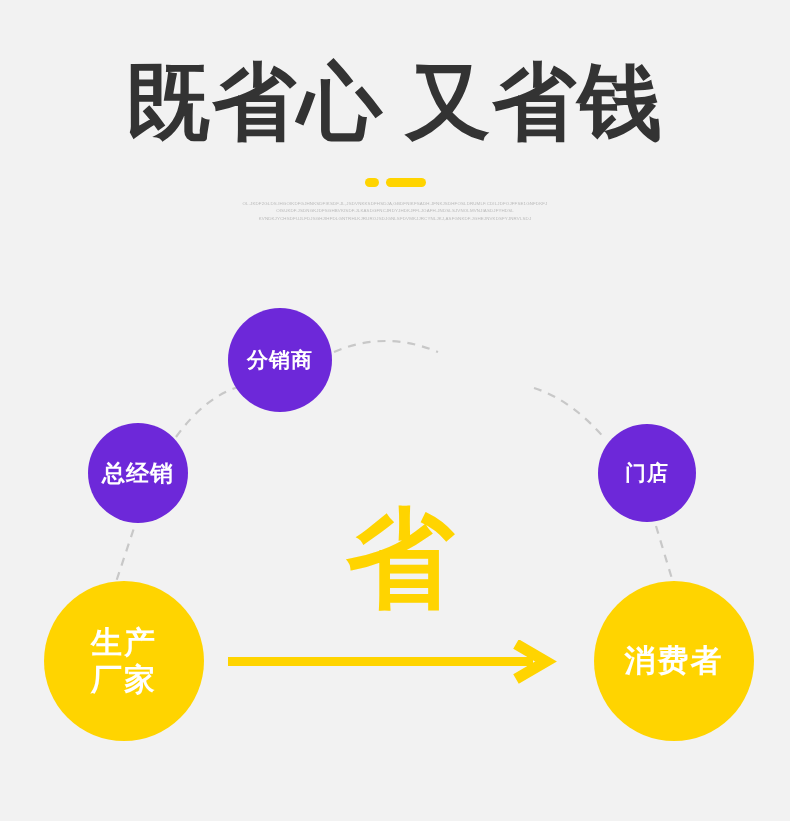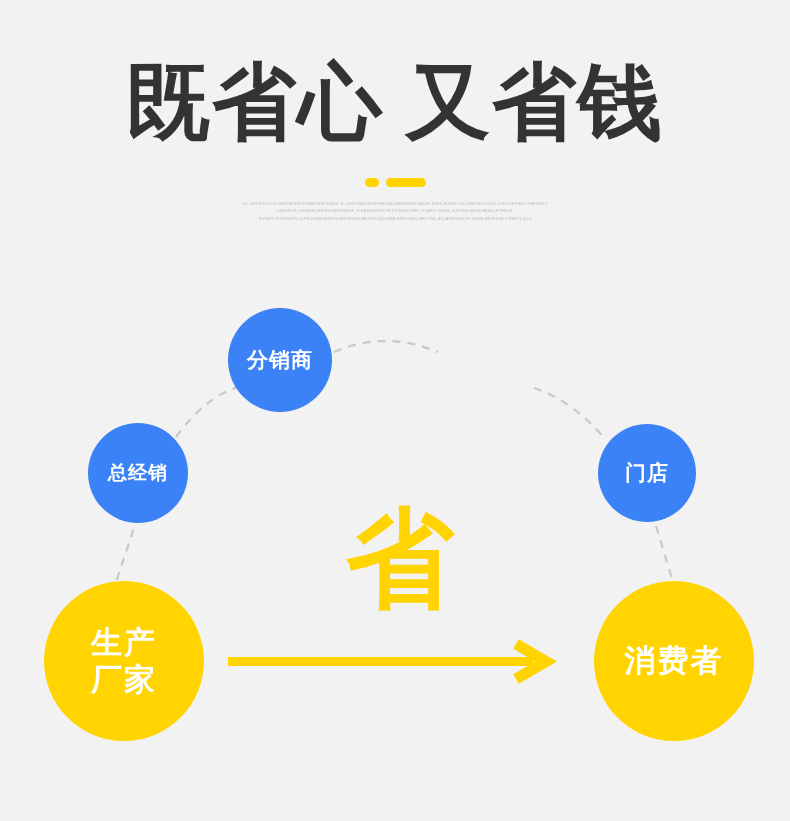--- a/index.html
+++ b/index.html
@@ -99,27 +99,27 @@
   .node {
     position: absolute;
     border-radius: 50%;
     display: flex;
     align-items: center;
     justify-content: center;
     text-align: center;
     color: #ffffff;
     font-weight: bold;
   }
-  .node.gray   { background: #3b82f6; }
+  .node.gray   { background: #6d28d9; }
   .node.yellow { background: #ffd400; }
 
   
   .node-zongjingxiao {
     left: 88px;  top: 423px;  width: 100px; height: 100px;
-    font-size: 19px; letter-spacing: 1px;
+    font-size: 23px; letter-spacing: 1px;
   }
   .node-fenxiaoshang {
     left: 228px; top: 308px;  width: 104px; height: 104px;
     font-size: 21px; letter-spacing: 1px;
   }
   .node-pifashang {
     left: 438px; top: 308px;  width: 104px; height: 104px;
     font-size: 21px; letter-spacing: 1px;
   }
   .node-mendian {

